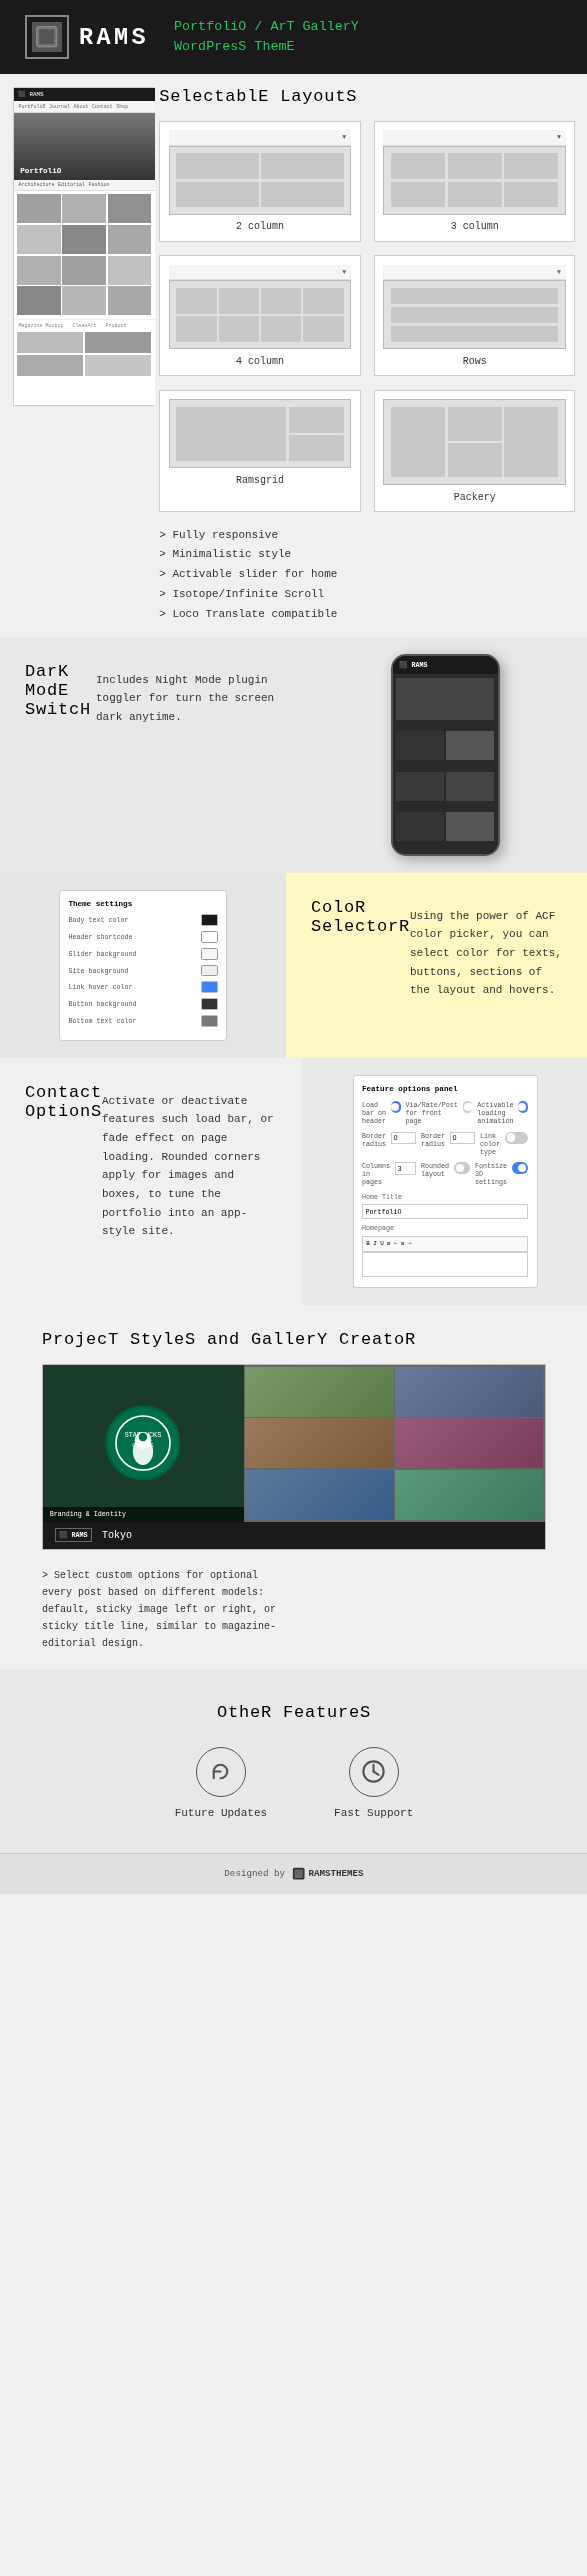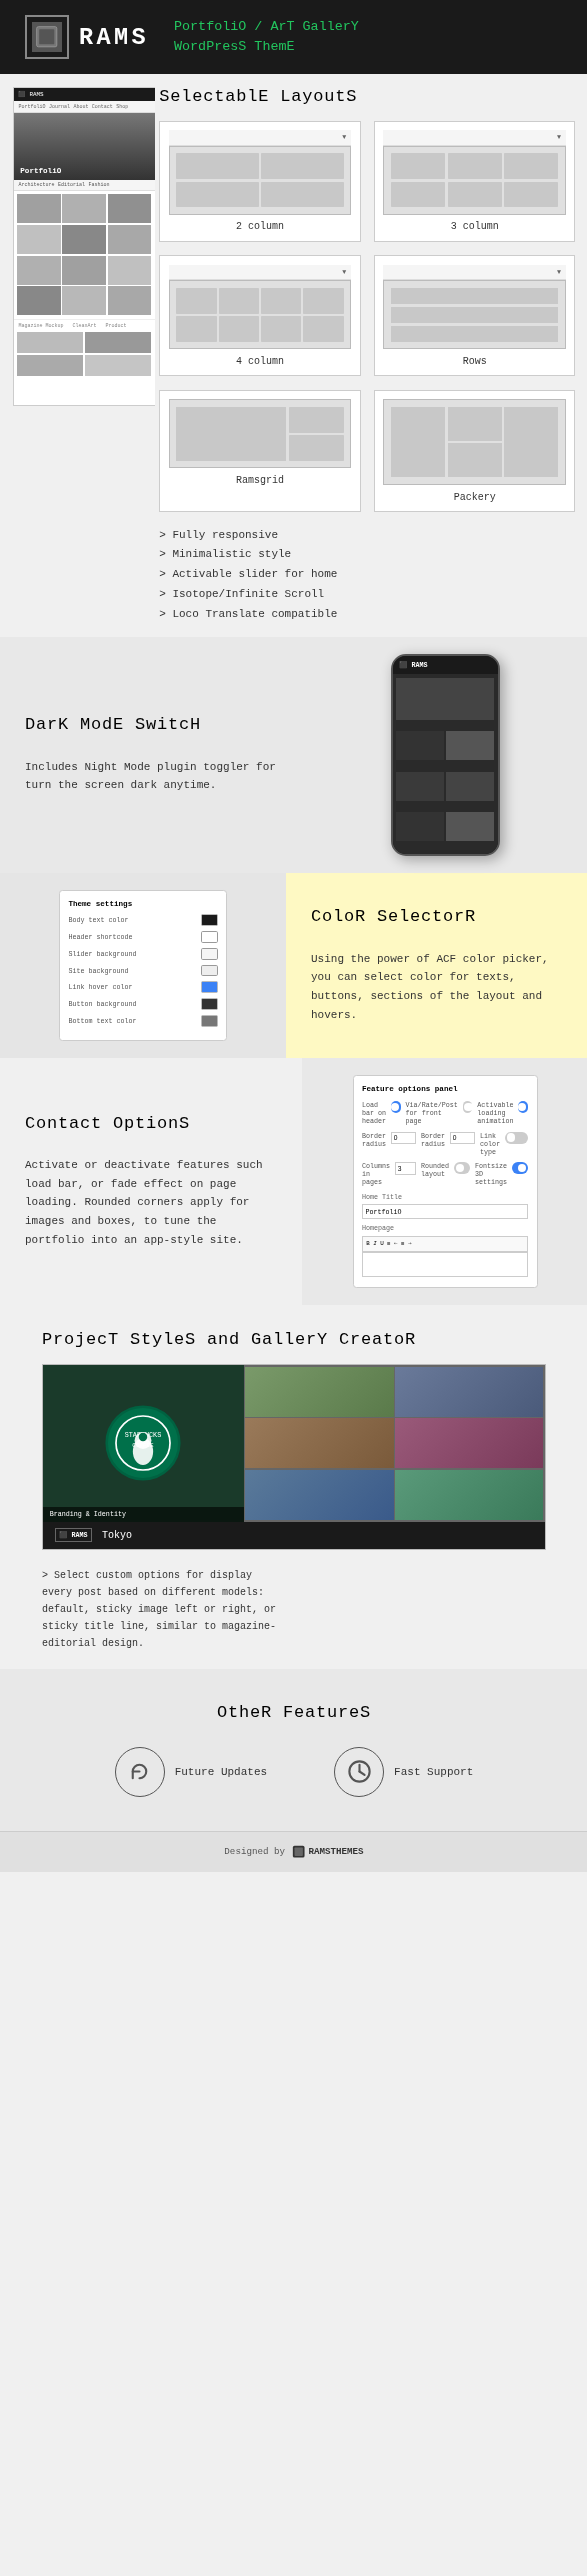--- a/index.html
+++ b/index.html
@@ -139,21 +139,21 @@
       line-height: 1.8;
       color: #333;
     }
     .features-list li::before {
       content: '> ';
     }
     .two-col-left {
       flex: 1;
       padding: 25px 25px;
       display: flex;
-      flex-direction: column;
+      flex-direction: row;
       justify-content: center;
     }
     .two-col-right {
       flex: 1;
       display: flex;
       align-items: center;
       justify-content: center;
       padding: 17px;
     }
 
@@ -300,21 +300,21 @@
       content: '> ';
     }
     .features-icons {
       display: flex;
       justify-content: center;
       gap: 67px;
       margin-top: 25px;
     }
     .feature-icon-item {
       display: flex;
-      flex-direction: row;
+      flex-direction: column;
       align-items: center;
       gap: 10px;
     }
     .feature-icon-circle {
       width: 50px;
       height: 50px;
       border: 1.7px solid #555;
       border-radius: 50%;
       display: flex;
       align-items: center;
@@ -750,21 +750,21 @@
     </div>
 
     <div style="background:#1a1a1a; padding:6.7px 11.8px; display:flex; align-items:center; gap:10px;">
       <span style="color:#fff; font-size:6.7px; font-family:'Courier New',monospace; font-weight:bold; border:0.8px solid #666; padding:1.7px 3.4px;">⬛ RAMS</span>
       <span style="color:#fff; font-size:10px; font-family:'Courier New',monospace;">Tokyo</span>
     </div>
   </div>
 
   <div class="gallery-desc-grid">
     <div class="gallery-desc-item">
-      <span>Select custom options for display every post based on different models: default, sticky image left or right, or sticky title line, similar to magazine-editorial design.</span>
+      <span>Select custom options for optional every post based on different models: default, sticky image left or right, or sticky title line, similar to magazine-editorial design.</span>
     </div>
   </div>
 </div>
 
 <div style="background:#e8e8e8; padding:34px 25px; text-align:center;">
   <div class="section-title">OtheR FeatureS</div>
   <div class="features-icons">
 
     <div class="feature-icon-item">
       <div class="feature-icon-circle">

